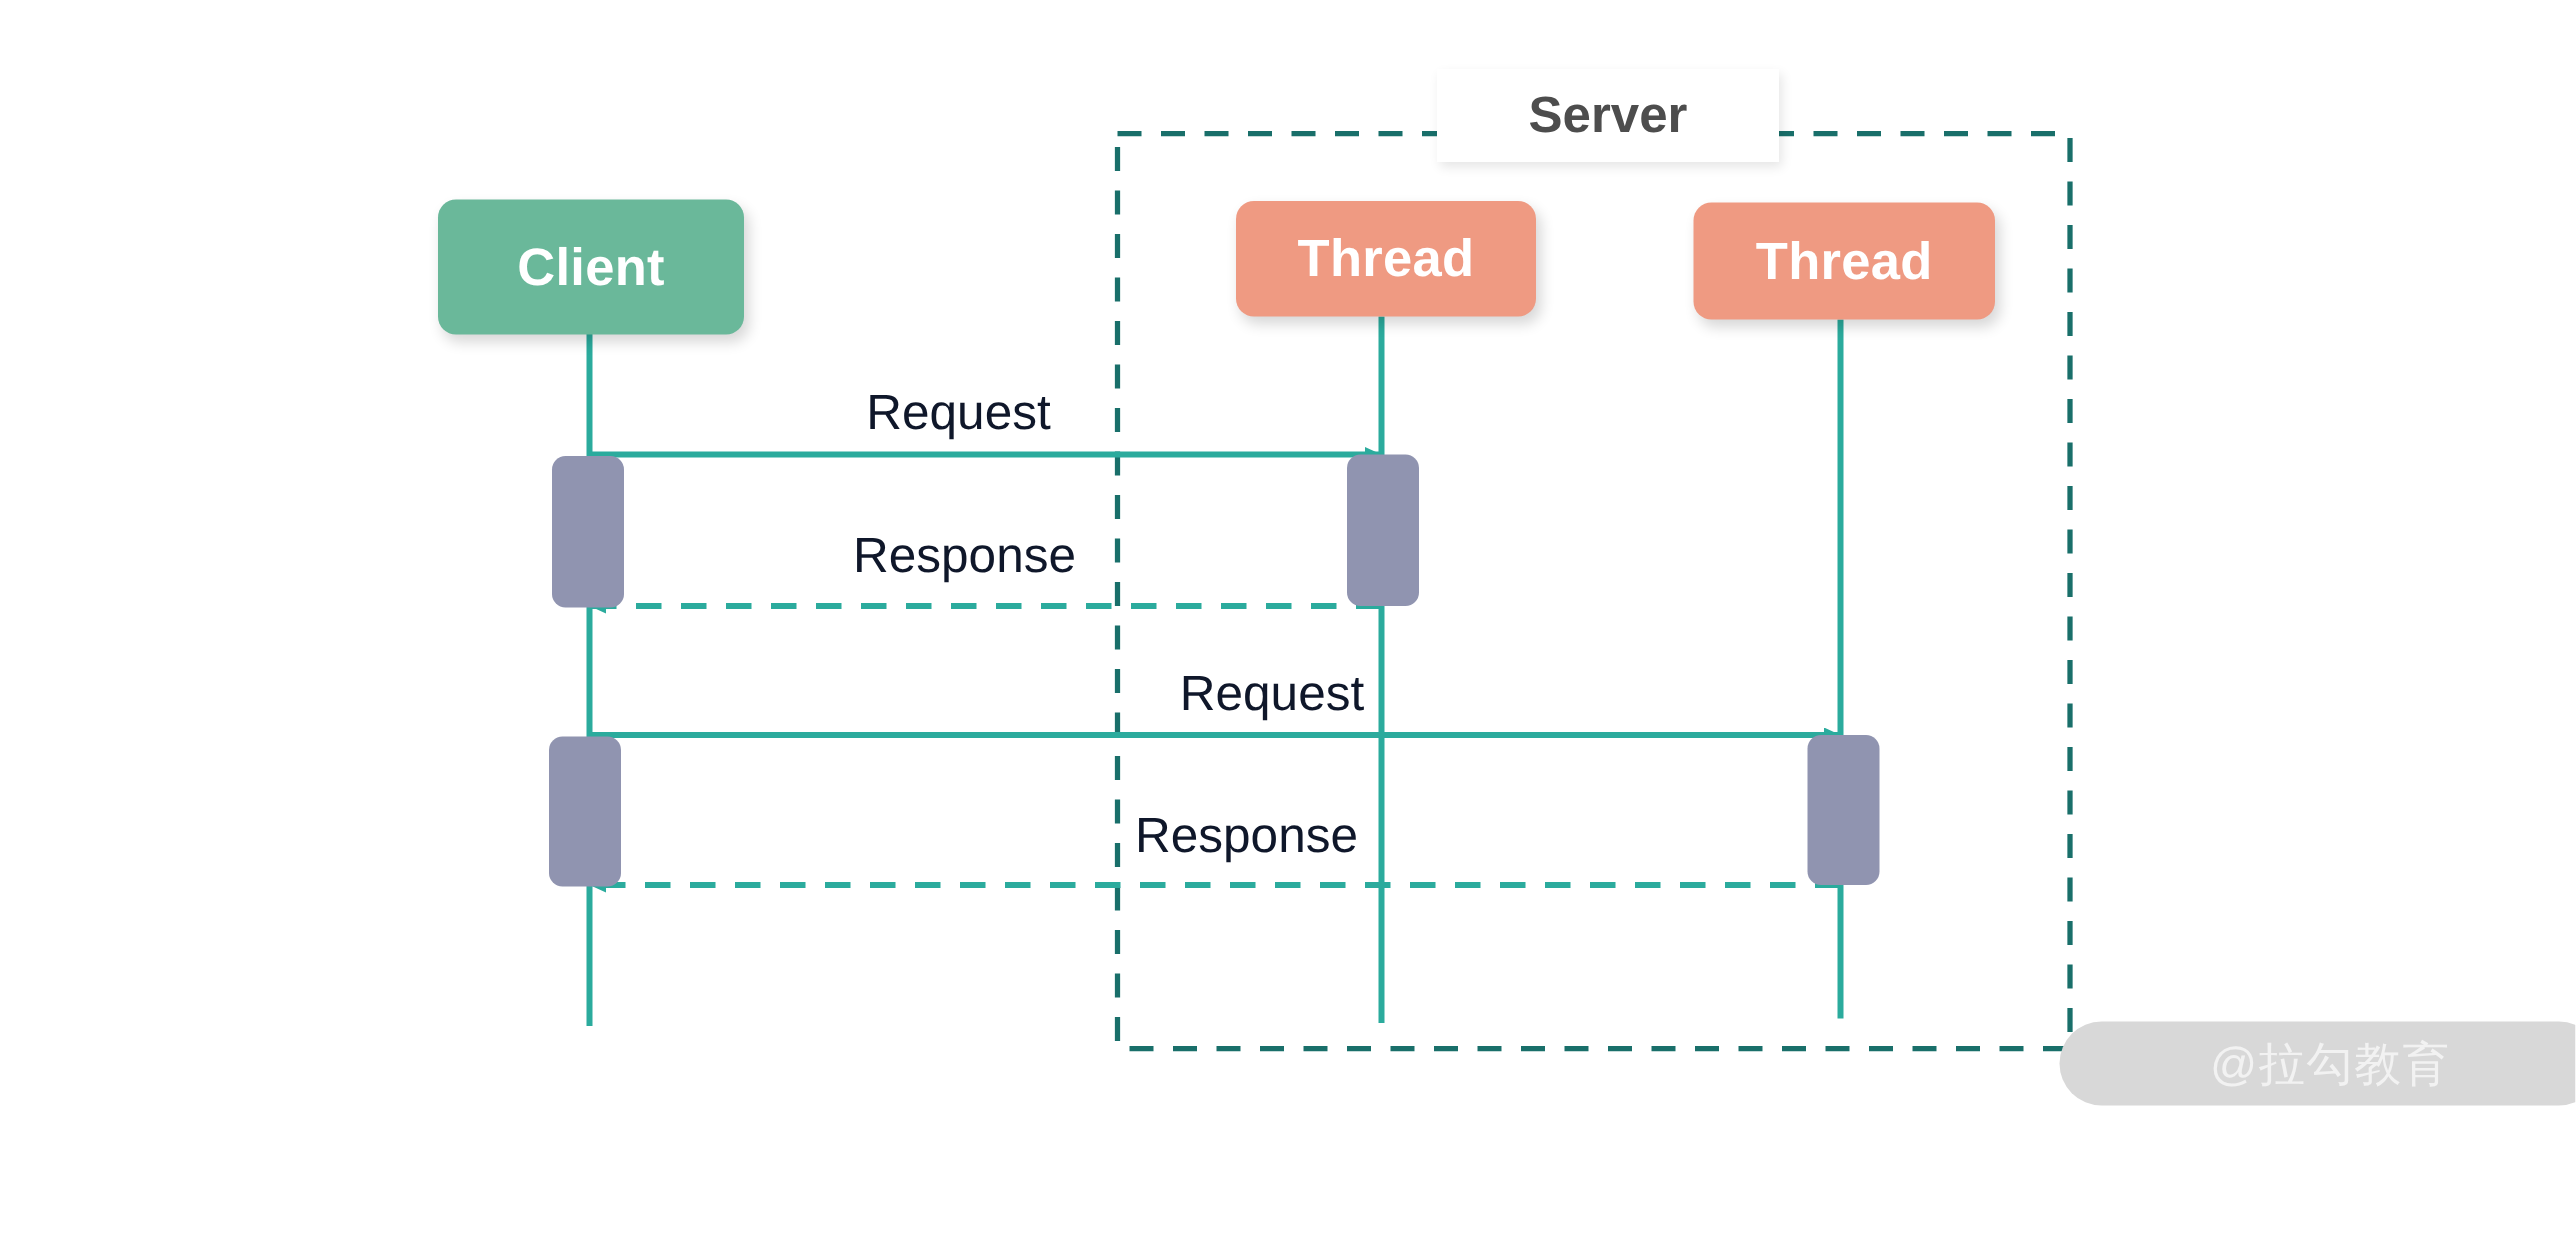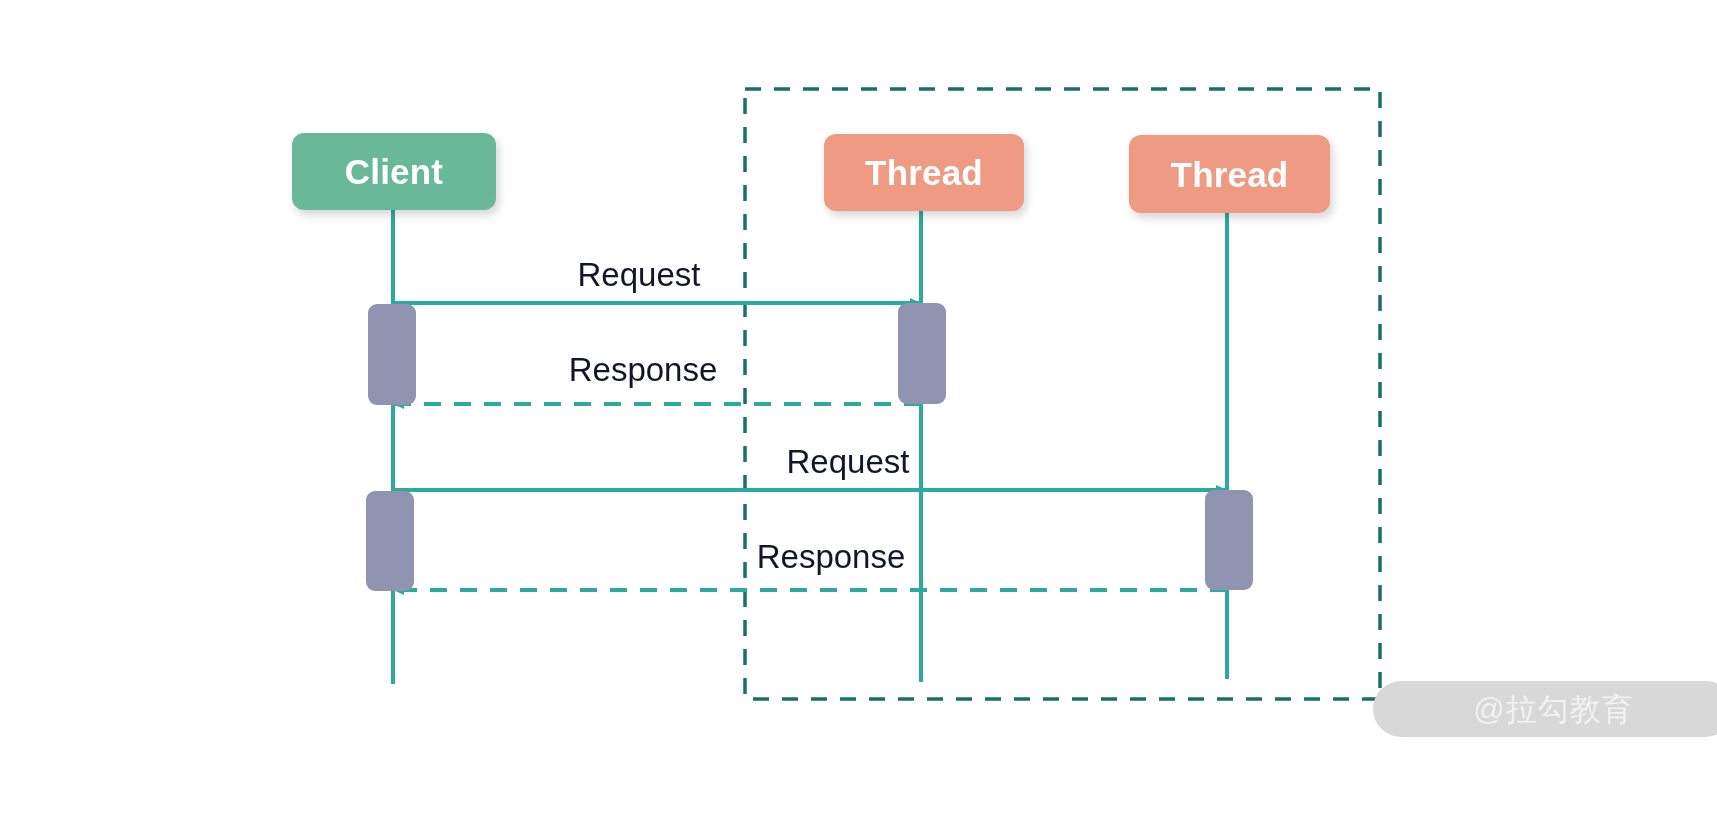--- a/index.html
+++ b/index.html
@@ -123,35 +123,38 @@
       </g>
     <g id="activations-layer">
         <rect x="368" y="304" width="48" height="101" rx="9" ry="9" fill="#9094b0"></rect>
         <rect x="898" y="303" width="48" height="101" rx="9" ry="9" fill="#9094b0"></rect>
         <rect x="366" y="491" width="48" height="100" rx="9" ry="9" fill="#9094b0"></rect>
         <rect x="1205" y="490" width="48" height="100" rx="9" ry="9" fill="#9094b0"></rect>
       </g>
   </svg>
 
   <div id="participants-layer">
-      <div class="participant" style="left: 292px; top: 133px; width: 204px; height: 77px; background: rgb(106, 184, 154);">
+      <div class="participant" style="left: 292px; top: 133px; width: 204px; height: 90px; background: rgb(106, 184, 154);">
         <span class="participant-label">Client</span>
       </div>
       <div class="participant" style="left: 824px; top: 134px; width: 200px; height: 77px; background: rgb(239, 154, 130);">
         <span class="participant-label">Thread</span>
       </div>
       <div class="participant" style="left: 1129px; top: 135px; width: 201px; height: 78px; background: rgb(239, 154, 130);">
         <span class="participant-label">Thread</span>
       </div>
     </div>
   <div id="msglabels-layer">
       <div class="msg-label" style="left: 639px; top: 258px;">Request</div>
       <div class="msg-label" style="left: 643px; top: 353px;">Response</div>
       <div class="msg-label" style="left: 848px; top: 445px;">Request</div>
       <div class="msg-label" style="left: 831px; top: 540px;">Response</div>
     </div>
 
+  <div class="group-label-box" id="group-label-box" style="left: 958px; top: 46px; width: 228px; height: 62px;">
+    <span class="group-label-text">Server</span>
+  </div>
 
   <div class="watermark" id="watermark-pill" style="left: 1373px; top: 681px; width: 361px; height: 56px;">
     <span class="watermark-text">@拉勾教育</span>
   </div>
 
 </div>
 
 </body></html>

